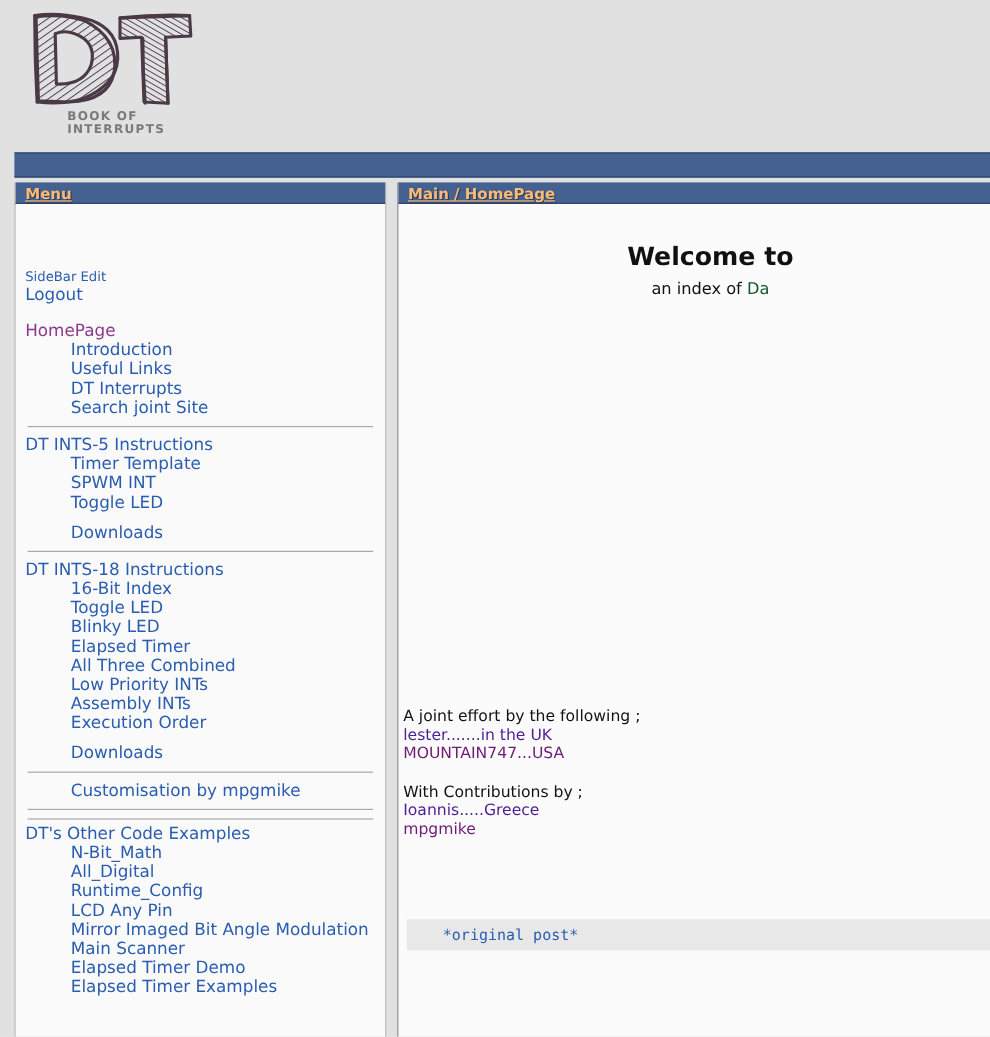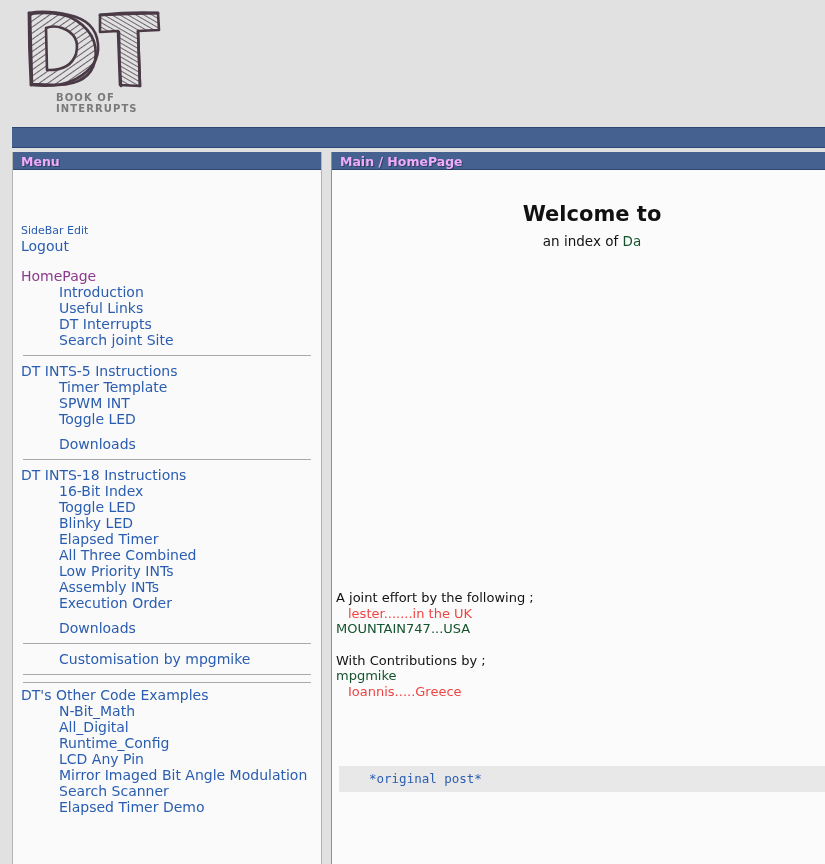--- a/index.html
+++ b/index.html
@@ -37,24 +37,25 @@
     border-top: 1px solid #2e4672;
     border-bottom: 1px solid #2e4672;
   }
 
   
   .panel-title {
     height: 19px; line-height: 19px;
     background: #45618f;
     border-top: 1px solid #2e4672;
     border-bottom: 1px solid #2e4672;
-    color: #f0abfc; font-size: 12.5px; font-weight: bold;
+    color: #fdba74; font-size: 12.5px; font-weight: bold;
     padding-left: 9px;
     text-shadow: 1px 1px 0 rgba(0,0,0,0.35);
     white-space: nowrap;
+    text-decoration: underline;
   }
 
   
   #sidebar {
     position: absolute; left: 12px; top: 152px;
     width: 310px; height: 712px;
     background: #fafafa;
     border-left: 1px solid #b3b3b3;
     border-right: 1px solid #b3b3b3;
     overflow: hidden;
@@ -102,22 +103,22 @@
     font-size: 13.5px; color: #111;
     white-space: nowrap;
   }
   .subtitle a { color: #14532d; text-decoration: none; }
 
   .credits {
     position: absolute; left: 4px; top: 388px;
     font-size: 13px; line-height: 15.5px; color: #111;
     white-space: nowrap;
   }
-  .credits a { color: #14532d; text-decoration: none; }
-  .credits a.visited { color: #ef4444; margin-left: 12px; }
+  .credits a { color: #701a75; text-decoration: none; }
+  .credits a.visited { color: #4c1d95; }
   .credits .gap { height: 16px; }
 
   .codeblock {
     position: absolute; left: 7px; top: 564px;
     width: 560px; height: 26px;
     background: #e8e8e8;
     font-family: "DejaVu Sans Mono", "Liberation Mono", monospace;
     font-size: 12.5px; line-height: 26px;
     color: #2a5db0;
     padding-left: 30px;
@@ -190,42 +191,43 @@
         <div class="side-hr"></div>
         <a href="#" class="side-link indent">Customisation by mpgmike</a>
         <div class="side-hr"></div>
         <div class="side-hr tight"></div>
         <a href="#" class="side-link">DT's Other Code Examples</a>
         <a href="#" class="side-link indent">N-Bit_Math</a>
         <a href="#" class="side-link indent">All_Digital</a>
         <a href="#" class="side-link indent">Runtime_Config</a>
         <a href="#" class="side-link indent">LCD Any Pin</a>
         <a href="#" class="side-link indent">Mirror Imaged Bit Angle Modulation</a>
-        <a href="#" class="side-link indent">Search Scanner</a>
+        <a href="#" class="side-link indent">Main Scanner</a>
         <a href="#" class="side-link indent">Elapsed Timer Demo</a>
+        <a href="#" class="side-link indent">Elapsed Timer Examples</a>
       </div>
   </div>
 
   <div id="main">
     <div class="panel-title">Main / HomePage</div>
     <div class="main-body">
 
       <div class="welcome">Welcome to</div>
       <div class="subtitle">
         <span>an index of </span><a href="#">Da</a>
       </div>
 
       <div class="credits">
         <div>A joint effort by the following ;</div>
         <div><a href="#" class="visited">lester.......in the UK</a></div>
         <div><a href="#">MOUNTAIN747...USA</a></div>
         <div class="gap"></div>
         <div>With Contributions by ;</div>
+        <div><a href="#" class="visited">Ioannis.....Greece</a></div>
         <div><a href="#">mpgmike</a></div>
-        <div><a href="#" class="visited">Ioannis.....Greece</a></div>
       </div>
 
       <div class="codeblock">*original post*</div>
 
     </div>
   </div>
 
 </div>
 
 </body></html>

